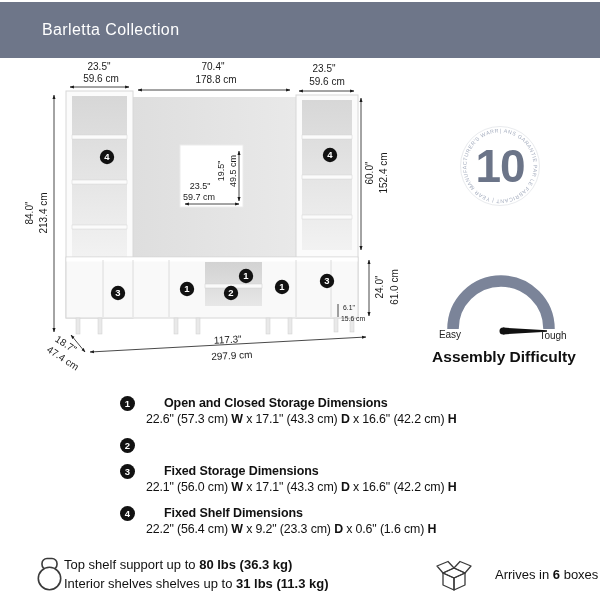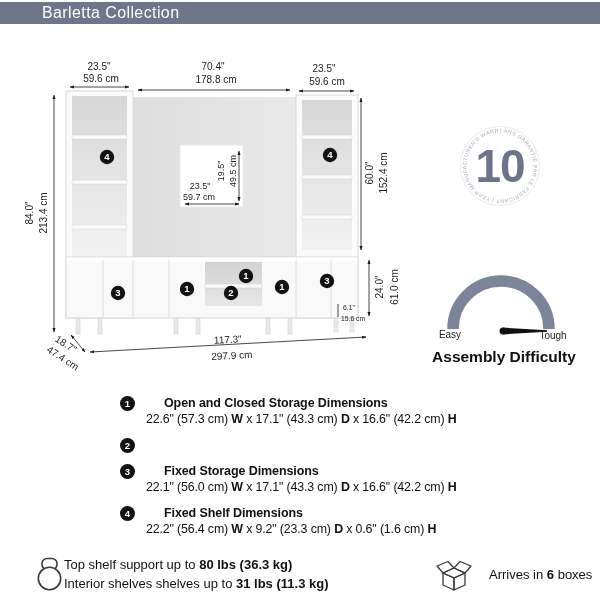--- a/index.html
+++ b/index.html
@@ -1,18 +1,18 @@
 <!DOCTYPE html>
 <html><head>
 <meta charset="utf-8">
 <style>
   html,body{margin:0;padding:0;}
   body{width:600px;height:600px;position:relative;background:#fff;overflow:hidden;
        font-family:"Liberation Sans", sans-serif;color:#111;}
-  .header{position:absolute;top:2px;left:0;width:600px;height:22px;background:#6e7689;
+  .header{position:absolute;top:2px;left:0;width:600px;height:56px;background:#6e7689;
           display:flex;align-items:center;}
   .header-title{color:#fff;font-size:16px;font-weight:500;letter-spacing:.4px;padding-left:42px;}
   #diagram{position:absolute;top:0;left:0;}
   .dim{font-size:10px;fill:#1b1b1b;}
   .dim-sm{font-size:9px;fill:#1b1b1b;}
   .dim-xs{font-size:6.8px;fill:#1b1b1b;}
   .dline{stroke:#1b1b1b;stroke-width:0.8;fill:none;}
   .seam{stroke:#dcdcdc;stroke-width:1;}
   .mk-num{fill:#fff;font-size:9.5px;font-weight:700;text-anchor:middle;}
   .ring-txt{font-size:5.3px;letter-spacing:.5px;fill:#a6aebf;}
@@ -23,21 +23,21 @@
   .spec-item{display:flex;margin-bottom:10px;}
   .spec-badge{flex:0 0 auto;width:15px;height:15px;border-radius:50%;background:#121212;color:#fff;
               font-size:9.5px;font-weight:700;display:flex;align-items:center;justify-content:center;
               margin-right:11px;margin-top:1px;}
   .spec-title{font-size:12.5px;font-weight:700;line-height:16px;letter-spacing:-.1px;margin-left:18px;}
   .spec-detail{font-size:12.4px;line-height:16px;letter-spacing:-.15px;}
   .spec-detail b{font-weight:700;}
   .footer-left{position:absolute;top:555px;left:36px;display:flex;align-items:center;gap:0;}
   .support-text div{font-size:13px;line-height:19px;}
   .support-text b{font-weight:700;}
-  .footer-right{position:absolute;top:555px;left:434px;display:flex;align-items:center;gap:15px;
+  .footer-right{position:absolute;top:555px;left:434px;display:flex;align-items:center;gap:21px;
                 font-size:13px;}
   .footer-right b{font-weight:700;}
 </style>
 </head>
 <body>
 
 <div class="header">
   <div class="header-title">Barletta Collection</div>
 </div>
 

